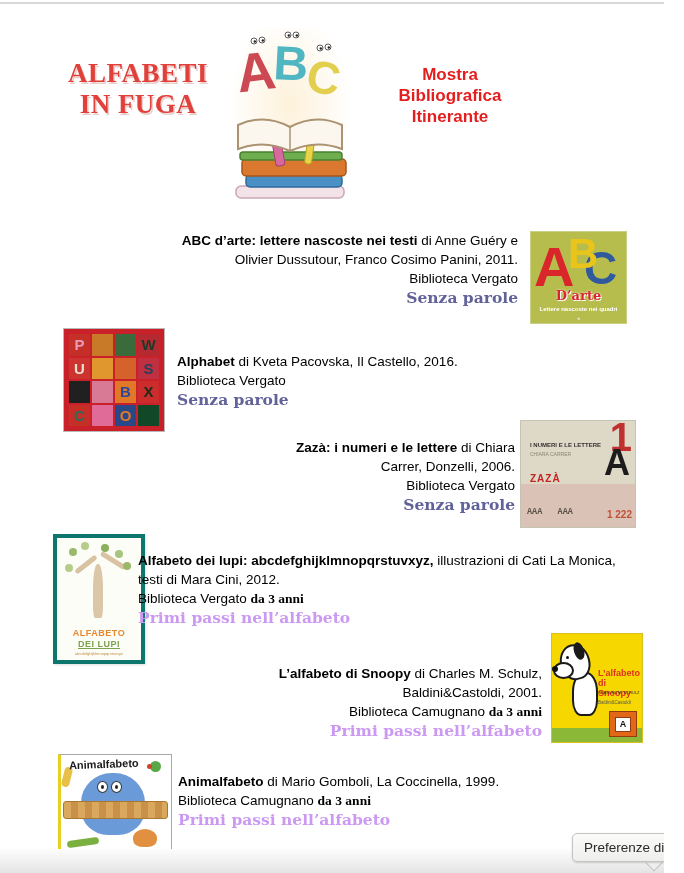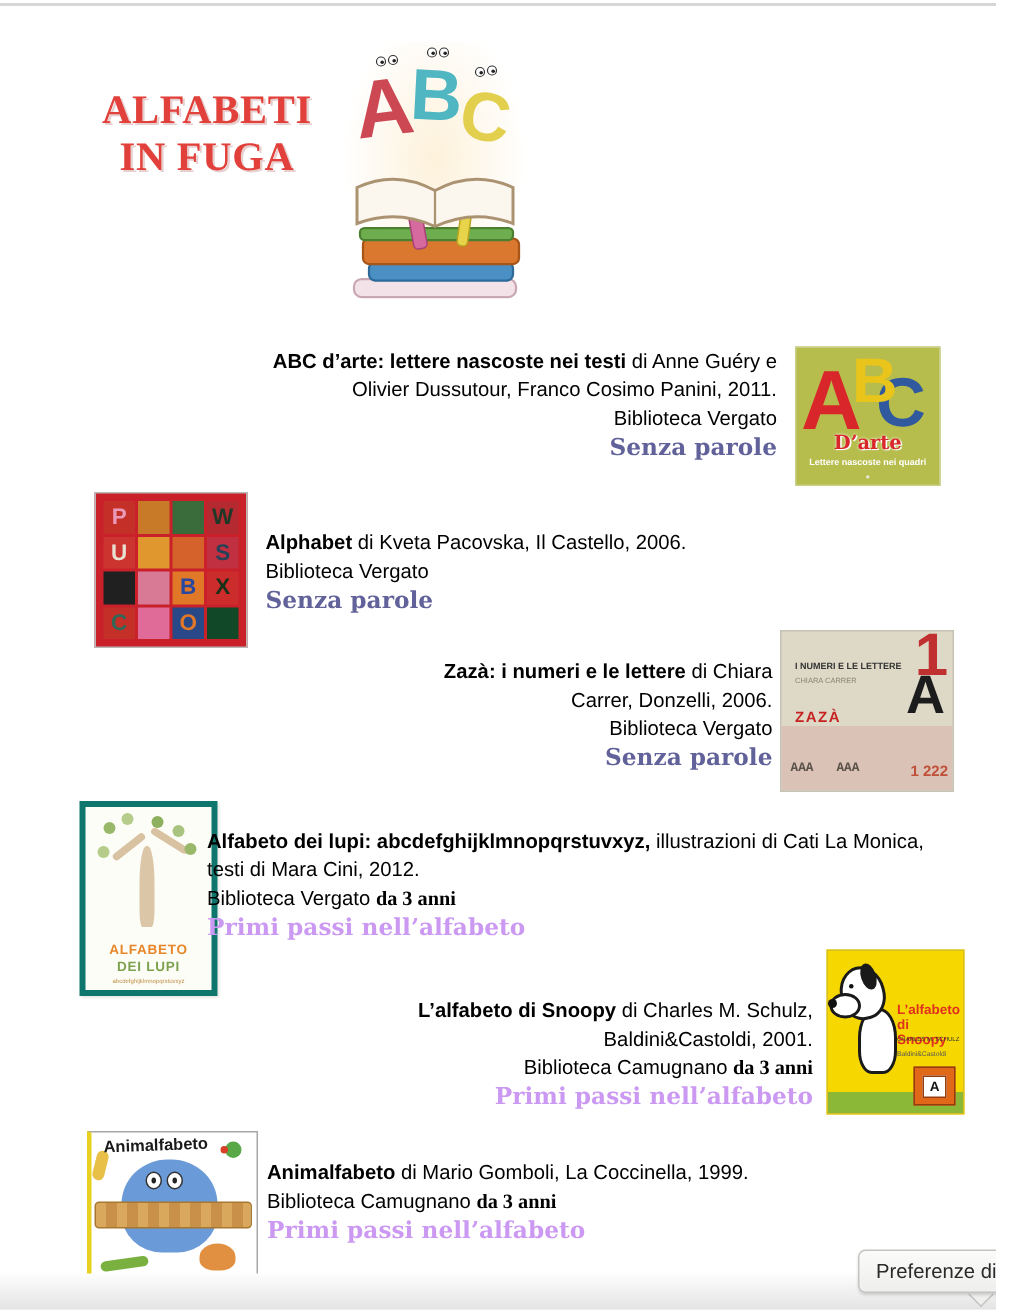--- a/index.html
+++ b/index.html
@@ -92,21 +92,21 @@
     border:4px solid #0f766e; box-shadow:1px 1px 2px rgba(0,0,0,0.12); }
   #cover-4 .trunk { position:absolute; left:36px; top:26px; width:10px; height:54px;
     background:#dcc6a8; border-radius:45% 45% 20% 20%; }
   #cover-4 .br { position:absolute; height:5px; background:#d8c2a2; border-radius:3px; }
   #cover-4 .br1 { left:16px; top:24px; width:26px; transform:rotate(-38deg); }
   #cover-4 .br2 { left:42px; top:20px; width:28px; transform:rotate(32deg); }
   #cover-4 .leaf { position:absolute; width:8px; height:8px; border-radius:50%; }
   #cover-4 .lt1 { position:absolute; left:0; top:90px; width:100%; text-align:center;
     font-weight:bold; font-size:9px; letter-spacing:0.5px; color:#e8872a; }
   #cover-4 .lt2 { position:absolute; left:0; top:101px; width:100%; text-align:center;
-    font-weight:bold; font-size:9px; letter-spacing:0.5px; color:#7ca24e; }
+    font-weight:bold; font-size:9px; letter-spacing:0.5px; color:#7ca24e;text-decoration:underline; }
   #cover-4 .lt3 { position:absolute; left:0; top:113px; width:100%; text-align:center;
     font-size:4px; color:#c09048; }
 
   
   #cover-5 { left:551px; top:633px; width:90px; height:108px; background:#f6d800; border:1px solid #d8c020; }
   #cover-5 .head { position:absolute; left:8px; top:10px; width:26px; height:32px; background:#fff;
     border:2px solid #1a1a1a; border-radius:50% 50% 45% 45%; transform:rotate(-14deg); }
   #cover-5 .snout { position:absolute; left:1px; top:28px; width:17px; height:13px; background:#fff;
     border:2px solid #1a1a1a; border-radius:50%; }
   #cover-5 .ear { position:absolute; left:22px; top:8px; width:10px; height:18px; background:#1a1a1a;
@@ -199,20 +199,21 @@
         <circle cx="68" cy="7" r="3" fill="#fff" stroke="#333" stroke-width="0.8"></circle>
           <circle cx="68.8" cy="7.5" r="1.2" fill="#222"></circle>
         <circle cx="92" cy="20" r="3" fill="#fff" stroke="#333" stroke-width="0.8"></circle>
           <circle cx="92.8" cy="20.5" r="1.2" fill="#222"></circle>
         <circle cx="100" cy="19" r="3" fill="#fff" stroke="#333" stroke-width="0.8"></circle>
           <circle cx="100.8" cy="19.5" r="1.2" fill="#222"></circle>
       </g>
     </svg>
   </div>
 
+  <div class="sub-title">Mostra Bibliografica Itinerante</div>
 
   <div class="entry" id="entry-1">
     <p><span class="t">ABC d’arte: lettere nascoste nei testi</span><span> di Anne Guéry e Olivier Dussutour, Franco Cosimo Panini, 2011.</span></p>
     <div>Biblioteca Vergato</div>
     <div class="tag senza">Senza parole</div>
   </div>
   <div class="cover" id="cover-1">
     <span class="L LA">A</span>
     <span class="L LC">C</span>
     <span class="L LB">B</span>
@@ -235,21 +236,21 @@
         <div class="tile" style="background: rgb(216, 122, 150); color: rgb(51, 51, 51);"></div>
         <div class="tile" style="background: rgb(224, 120, 40); color: rgb(40, 72, 160);">B</div>
         <div class="tile" style="background: rgb(204, 44, 44); color: rgb(24, 48, 24);">X</div>
         <div class="tile" style="background: rgb(196, 48, 40); color: rgb(48, 104, 88);">C</div>
         <div class="tile" style="background: rgb(224, 106, 152); color: rgb(51, 51, 51);"></div>
         <div class="tile" style="background: rgb(40, 72, 136); color: rgb(224, 120, 40);">O</div>
         <div class="tile" style="background: rgb(16, 72, 40); color: rgb(51, 51, 51);"></div>
       </div>
   </div>
   <div class="entry" id="entry-2">
-    <p><span class="t">Alphabet</span><span> di Kveta Pacovska, Il Castello, 2006.</span></p>
+    <p><span class="t">Alphabet</span><span> di Kveta Pacovska, Il Castello, 2016.</span></p>
     <div>Biblioteca Vergato</div>
     <div class="tag senza">Senza parole</div>
   </div>
 
   <div class="entry" id="entry-3">
     <p><span class="t">Zazà: i numeri e le lettere</span><span> di Chiara Carrer, Donzelli, 2006.</span></p>
     <div>Biblioteca Vergato</div>
     <div class="tag senza">Senza parole</div>
   </div>
   <div class="cover" id="cover-3">

